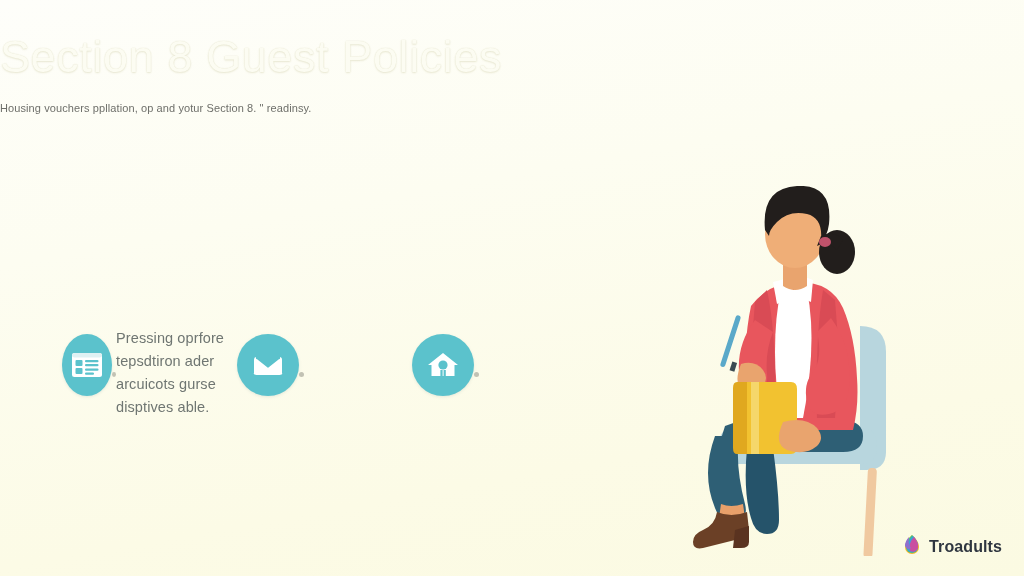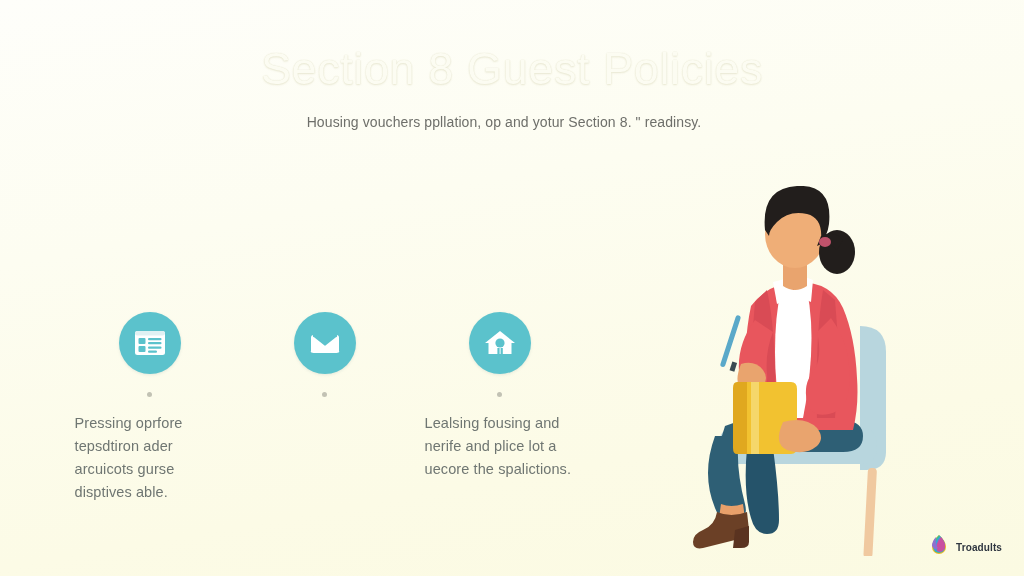--- a/index.html
+++ b/index.html
@@ -17,58 +17,57 @@
     position: relative;
     width: 1024px;
     height: 576px;
     background: linear-gradient(170deg, #fefefa 0%, #fdfdf1 35%, #fcfbe6 75%, #fbfae2 100%);
     overflow: hidden;
   }
 
   
   .header {
     position: absolute;
-    top: 44px;
+    top: 32px;
     left: 0;
     width: 1024px;
-    text-align: center;
   }
   .slide-title {
     font-size: 45px;
     font-weight: 400;
     letter-spacing: 0.6px;
     line-height: 1.12;
     color: #fcfcf2;
     text-shadow: 0 0 1px rgba(220,218,190,0.85),
                  0 1px 2px rgba(226,224,196,0.65);
     margin: 0;
     white-space: nowrap;
   }
   .slide-subtitle {
     margin: 20px 16px 0 0;
-    font-size: 14px;
+    font-size: 11px;
     font-weight: 400;
     color: #6e6f6a;
     letter-spacing: 0.1px;
     white-space: nowrap;
   }
 
   
   .features {
     position: absolute;
     top: 312px;
     left: 62px;
     width: 700px;
     display: flex;
     flex-direction: row;
   }
   .feature {
     width: 175px;
     display: flex;
-    flex-direction: column;
+    flex-direction: row;
     align-items: center;
   }
   .feature-icon {
     width: 62px;
     height: 62px;
     border-radius: 50%;
     background: #5bc2cc;
     display: flex;
     align-items: center;
     justify-content: center;
@@ -109,21 +108,21 @@
   
   .brand {
     position: absolute;
     right: 22px;
     bottom: 16px;
     display: flex;
     align-items: center;
     gap: 7px;
   }
   .brand-name {
-    font-size: 10px;
+    font-size: 16px;
     font-weight: 700;
     color: #2f3640;
     letter-spacing: 0.1px;
   }
 </style>
 </head>
 <body>
 
 <div id="slide">
 
@@ -166,21 +165,20 @@
     <div class="feature">
       <div class="feature-icon">
         <svg width="40" height="40" viewBox="0 0 40 40" aria-hidden="true">
           <path d="M20 8 L35 20 L31.5 20 L31.5 31 L8.5 31 L8.5 20 L5 20 Z" fill="#ffffff"></path>
           <circle cx="20" cy="20" r="4.6" fill="#5bc2cc"></circle>
           <rect x="17.4" y="25" width="2.2" height="6" fill="#5bc2cc"></rect>
           <rect x="20.6" y="25" width="2.2" height="6" fill="#5bc2cc"></rect>
         </svg>
       </div>
       <div class="feature-dot"></div>
-      <div class="feature-text">Lealsing fousing and nerife and plice lot a uecore the spalictions.</div>
     </div>
 
 
   </div>
 
   <div class="illustration">
     <svg width="300" height="370" viewBox="0 0 300 370" aria-hidden="true">
 
       <path d="M205 140 q26 0 26 26 l0 100 q0 18 -20 18 l-6 0 z" fill="#b8d6de"></path>
 

